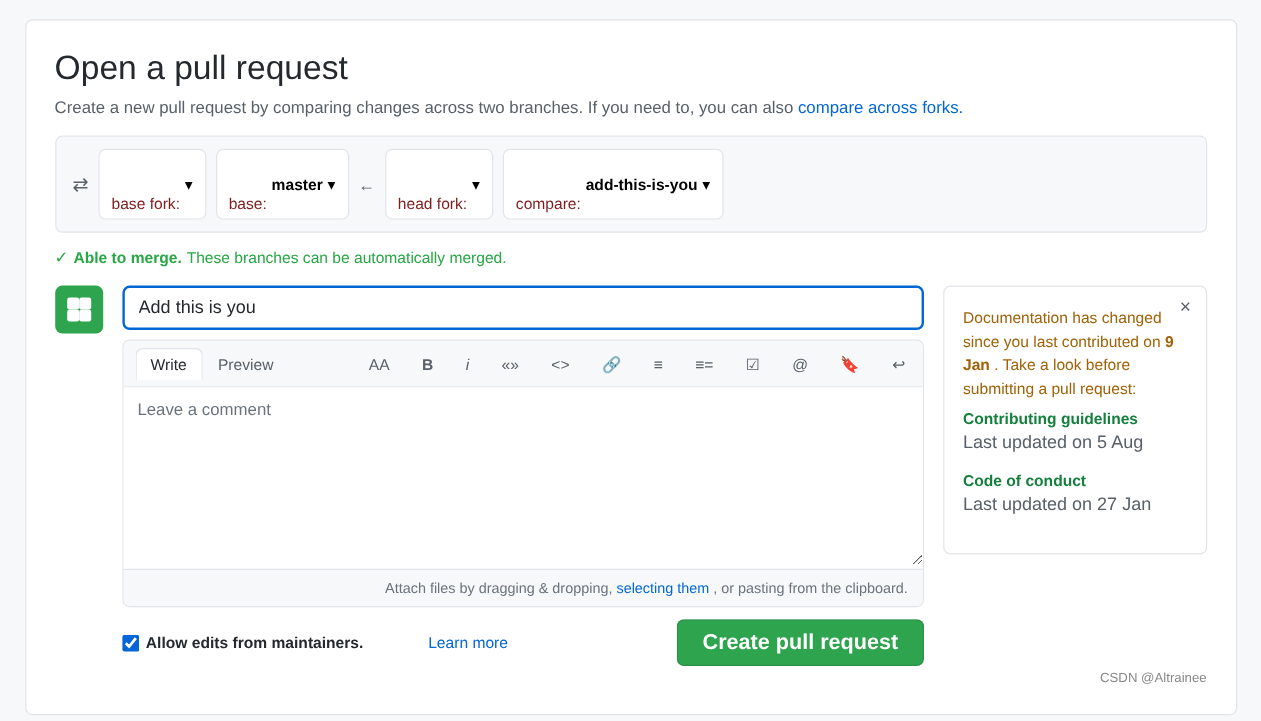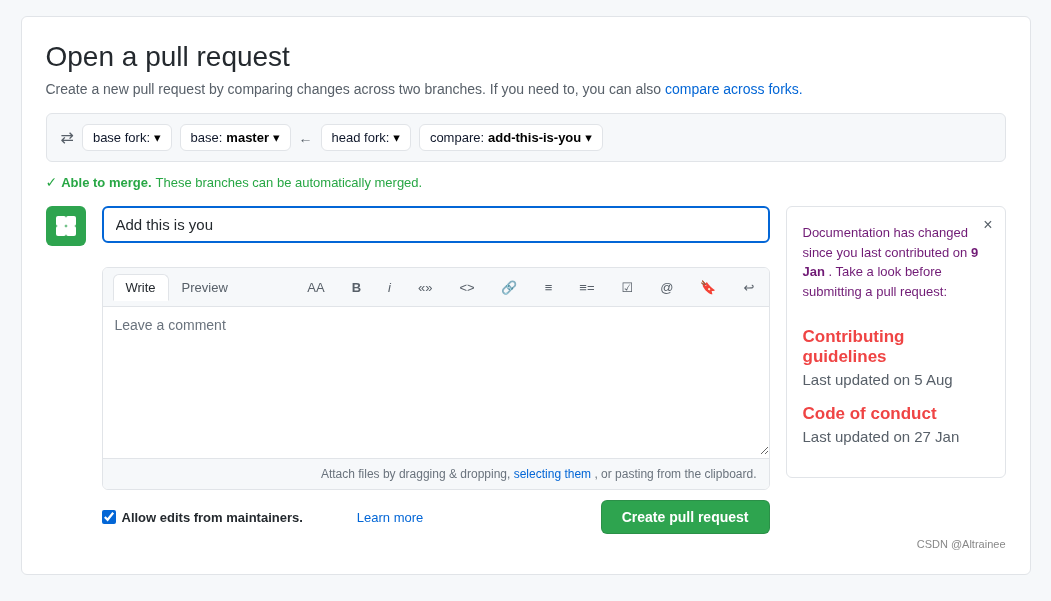--- a/index.html
+++ b/index.html
@@ -54,21 +54,21 @@
       align-items: center;
       gap: 4px;
       background: #fff;
       border: 1px solid #e1e4e8;
       border-radius: 6px;
       padding: 5px 10px;
       font-size: 13px;
       cursor: pointer;
       white-space: nowrap;
     }
-    .branch-select .label { color: #0f172a; }
+    .branch-select .label { color: #7f1d1d; margin-top: 32px; }
     .branch-select .value { font-weight: 600; }
     .arrow-icon { color: #586069; font-size: 14px; }
     .merge-status {
       color: #28a745;
       font-size: 13px;
       display: flex;
       align-items: center;
       gap: 4px;
     }
     .merge-status .check { font-size: 14px; }
@@ -104,21 +104,21 @@
 
     
     .title-input {
       width: 100%;
       padding: 8px 12px;
       font-size: 15px;
       border: 2px solid #0366d6;
       border-radius: 6px;
       outline: none;
       color: #24292e;
-      margin-bottom: 24px;
+      margin-bottom: 8px;
     }
 
     
     .editor-container {
       border: 1px solid #e1e4e8;
       border-radius: 6px;
       overflow: hidden;
     }
     .editor-toolbar {
       display: flex;
@@ -207,21 +207,21 @@
       width: 14px;
       height: 14px;
     }
     .checkbox-label a { color: #0366d6; text-decoration: none; margin-left: 48px; }
     .submit-btn {
       background: #2ea44f;
       color: #fff;
       border: 1px solid rgba(27,31,35,0.15);
       border-radius: 6px;
       padding: 8px 20px;
-      font-size: 14px;
+      font-size: 18px;
       font-weight: 600;
       cursor: pointer;
     }
 
     
     .sidebar-panel {
       border: 1px solid #e1e4e8;
       border-radius: 6px;
       background: #fff;
       padding: 16px;
@@ -231,31 +231,31 @@
     .sidebar-close {
       position: absolute;
       top: 10px;
       right: 12px;
       color: #586069;
       font-size: 16px;
       cursor: pointer;
       line-height: 1;
     }
     .sidebar-panel-text {
-      color: #701a75;
+      color: #a16207;
       line-height: 1.5;
-      margin-bottom: 26px;
+      margin-bottom: 8px;
     }
     .sidebar-panel-text strong { font-weight: 600; }
     .sidebar-link {
       display: block;
-      color: #ef4444;
+      color: #15803d;
       text-decoration: none;
       font-weight: 600;
-      font-size: 17px;
+      font-size: 13px;
       margin-bottom: 4px;
     }
     .sidebar-updated {
       color: #586069;
       font-size: 15px;
       margin-bottom: 16px;
     }
 
     .watermark {
       text-align: right;

